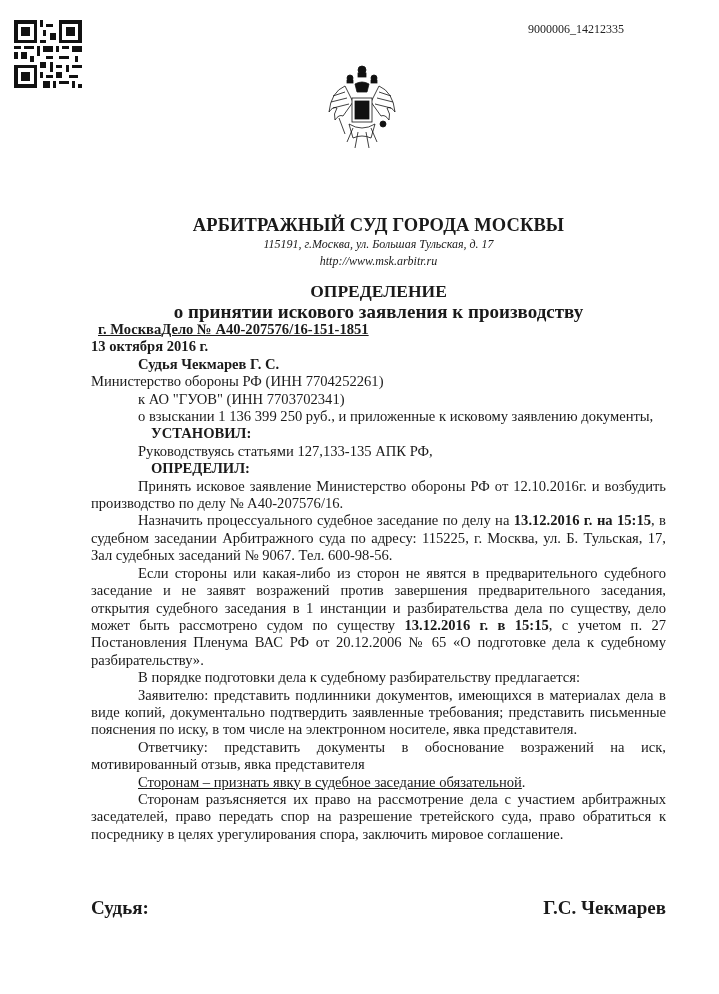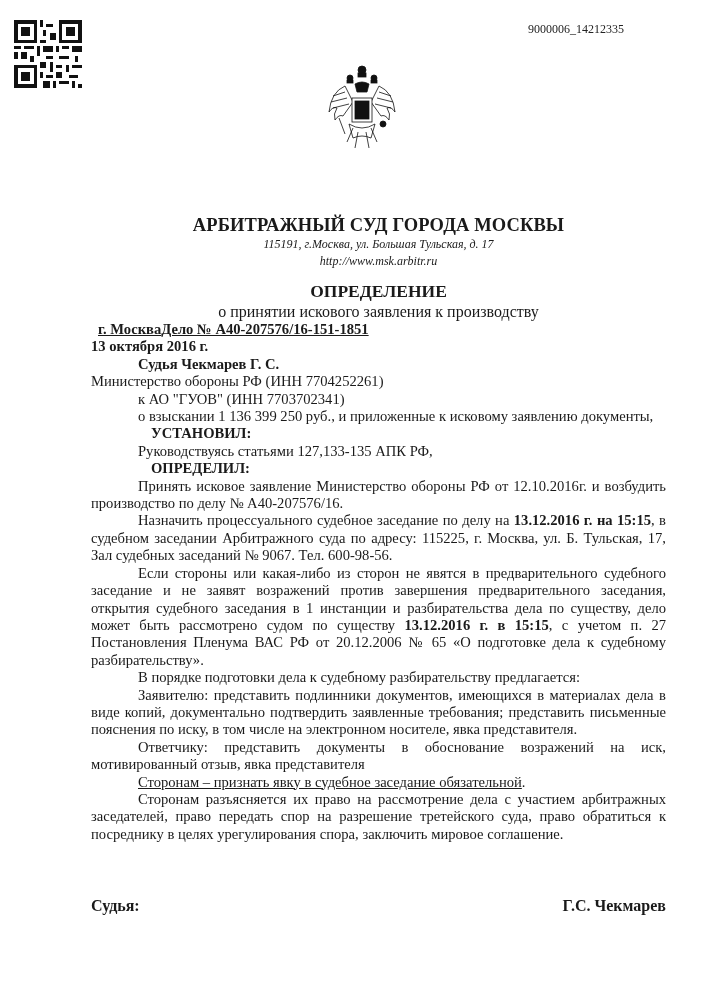--- a/index.html
+++ b/index.html
@@ -20,35 +20,35 @@
       position: absolute; left: 325px; top: 62px; width: 74px; height: 92px;
     }
     .page {
       position: absolute; left: 91px; top: 166px; width: 575px;
       font-size: 14.6px; line-height: 17.4px;
     }
     .center { text-align: center; }
     .court { font-weight: bold; font-size: 18.5px; line-height: 22px; letter-spacing: 0.1px; margin-top: 48px; }
     .addr, .url { font-size: 12px; line-height: 17px; font-style: italic; }
     .title { font-weight: bold; font-size: 17.5px; line-height: 22px; margin-top: 10px; }
-    .subtitle { font-weight: normal; font-size: 16px; line-height: 19px; }
+    .subtitle { font-weight: bold; font-size: 19px; line-height: 19px; }
     .row { display: flex; justify-content: flex-start; font-weight: bold; text-decoration: underline; }
     .city { padding-left: 7px; }
     .date { font-weight: bold; }
     .judge { font-weight: bold; padding-left: 47px; }
     p { margin: 0; text-align: justify; }
     .ind { text-indent: 47px; }
     .justify-last { text-align-last: justify; }
     .section { font-weight: bold; text-align: left; padding-left: 60px; }
     b { font-weight: bold; }
     .u { text-decoration: underline; }
     .sign {
       position: absolute; left: 91px; top: 897px; width: 575px;
       display: flex; justify-content: space-between;
-      font-weight: bold; font-size: 16px;
+      font-weight: bold; font-size: 19px;
     }
   </style>
 </head>
 <body>
 
 <div class="qr">
   <svg width="80" height="80" viewBox="0 0 25 25" shape-rendering="crispEdges">
     <rect width="25" height="25" fill="#fff"></rect>
     <g fill="#111">
       <rect x="2" y="2" width="7" height="7"></rect>

